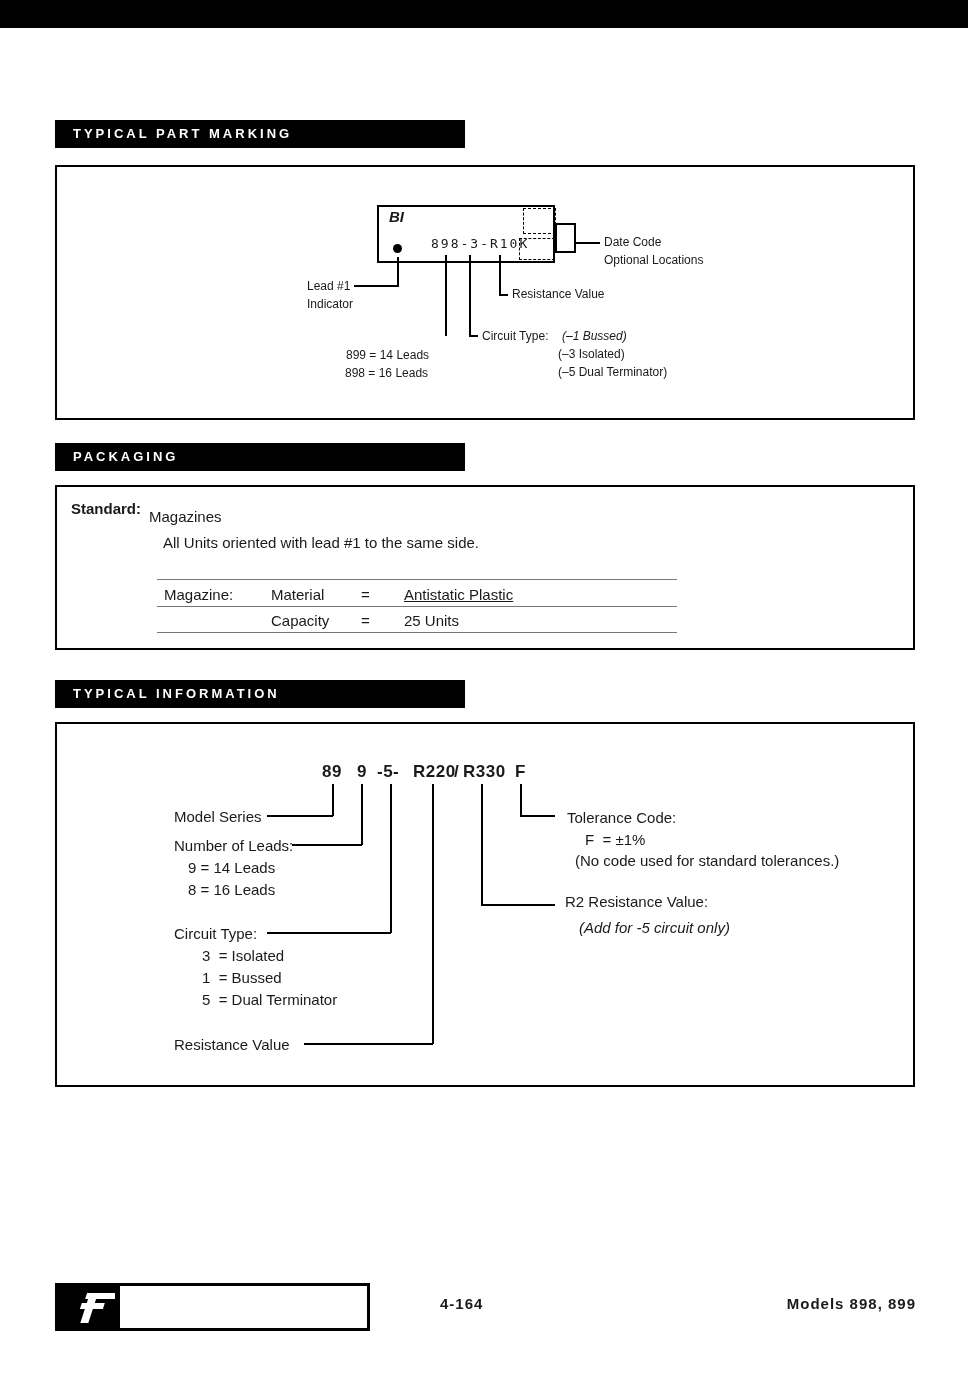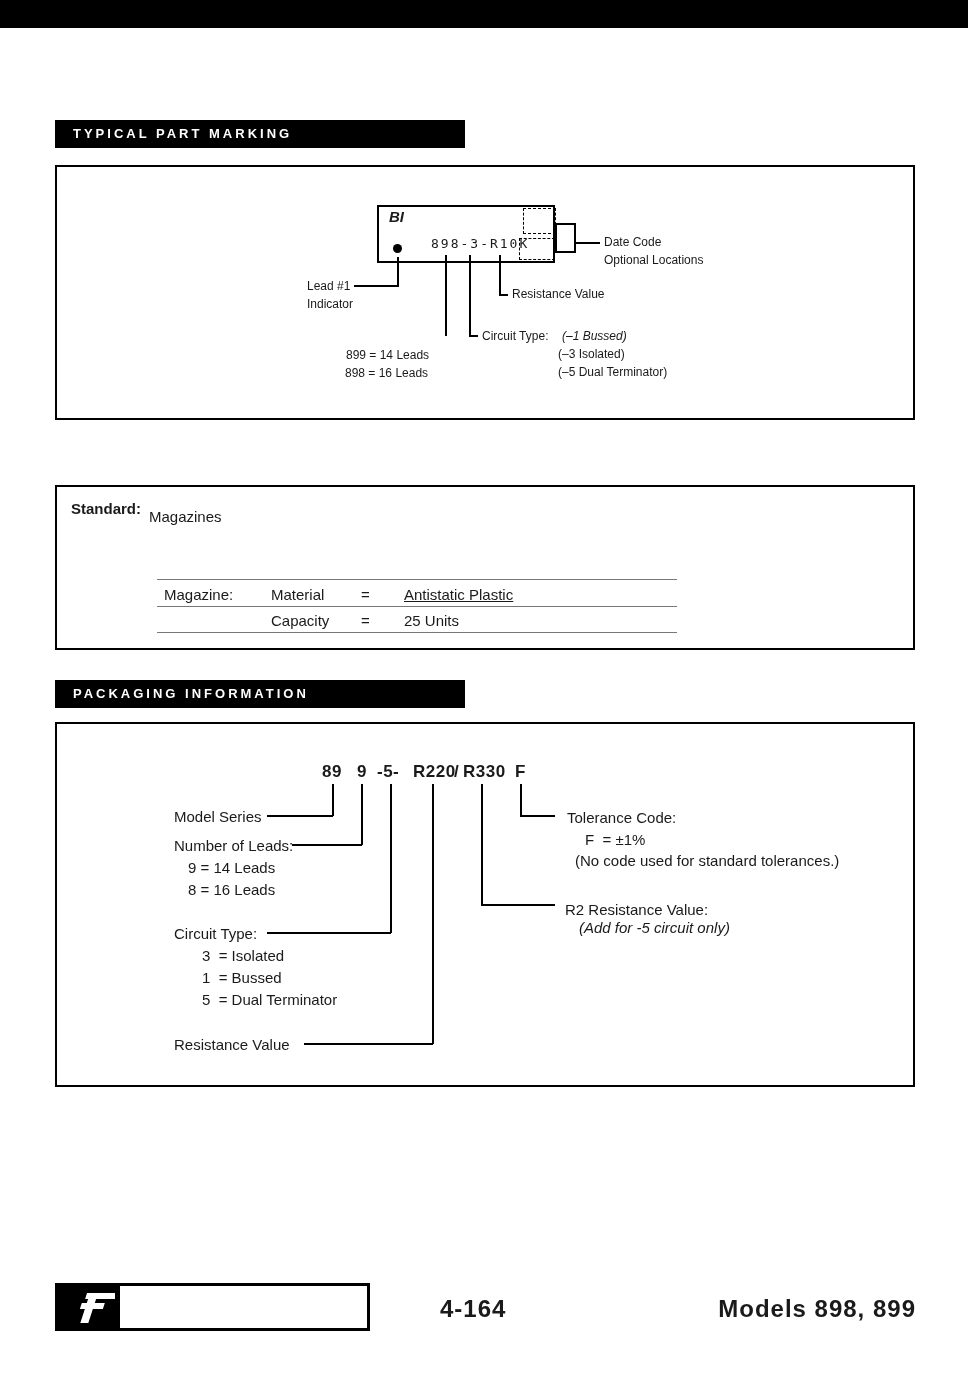--- a/index.html
+++ b/index.html
@@ -19,21 +19,21 @@
   .dashed-box { position:absolute; border:1.5px dashed #000; background:transparent; }
   .part-outline { position:absolute; border:2px solid #000; background:#fff; }
   .dot { position:absolute; width:9px; height:9px; border-radius:50%; background:#000; }
   .mono { font-family:"DejaVu Sans Mono", monospace; letter-spacing:2px; font-size:13px; }
   .pn-seg { position:absolute; font-weight:bold; font-size:17px; letter-spacing:0.5px; white-space:pre; }
   .logo-frame { position:absolute; border:3px solid #000; background:#fff; }
   .logo-mark-box { position:absolute; left:0; top:0; width:62px; height:100%; background:#000;
                    display:flex; align-items:center; justify-content:center; }
   .logo-text { position:absolute; left:74px; top:5px; font-style:italic; font-weight:bold;
                font-size:27px; letter-spacing:-0.5px; white-space:pre; }
-  .footer-num { position:absolute; font-weight:bold; font-size:24px; letter-spacing:1px; }
+  .footer-num { position:absolute; font-weight:bold; font-size:15px; letter-spacing:1px; }
 </style>
 </head>
 <body>
 
 <div class="page">
 
   <div class="topbar"></div>
 
   <div class="section-bar" style="top:120px;">TYPICAL PART MARKING</div>
 
@@ -68,38 +68,40 @@
 
     <div class="lbl" style="left:289px; top:181px;">899 = 14 Leads</div>
     <div class="lbl" style="left:288px; top:199px;">898 = 16 Leads</div>
 
     <div class="lbl" style="left:425px; top:162px;">Circuit Type:</div>
     <div class="lbl" style="left:505px; top:162px;font-style:italic;">(–1 Bussed)</div>
     <div class="lbl" style="left:501px; top:180px;">(–3 Isolated)</div>
     <div class="lbl" style="left:501px; top:198px;">(–5 Dual Terminator)</div>
   </div>
 
+  <div class="section-bar" style="top:443px;">PACKAGING</div>
 
   <div class="frame" style="top:485px; height:165px;">
     <div class="lbl15 b" style="left:14px; top:12px;">Standard:</div>
     <div class="lbl15" style="left:92px; top:20px;">Magazines</div>
+    <div class="lbl15" style="left:106px; top:46px;">All Units oriented with lead #1 to the same side.</div>
 
     <div class="gline" style="left:100px; top:92px; width:520px; height:1px;"></div>
     <div class="lbl15" style="left:107px; top:98px;">Magazine:</div>
     <div class="lbl15" style="left:214px; top:98px;">Material</div>
     <div class="lbl15" style="left:304px; top:98px;">=</div>
     <div class="lbl15" style="left:347px; top:98px;text-decoration:underline;">Antistatic Plastic</div>
     <div class="gline" style="left:100px; top:119px; width:520px; height:1px;"></div>
     <div class="lbl15" style="left:214px; top:124px;">Capacity</div>
     <div class="lbl15" style="left:304px; top:124px;">=</div>
     <div class="lbl15" style="left:347px; top:124px;">25 Units</div>
     <div class="gline" style="left:100px; top:145px; width:520px; height:1px;"></div>
   </div>
 
-  <div class="section-bar" style="top:680px;">PACKAGING INFORMATION</div>
+  <div class="section-bar" style="top:680px;">TYPICAL INFORMATION</div>
 
   <div class="frame" style="top:722px; height:365px;">
 
     <div class="pn-seg" style="left:265px; top:38px;">89</div>
     <div class="pn-seg" style="left:300px; top:38px;">9</div>
     <div class="pn-seg" style="left:320px; top:38px;">-5-</div>
     <div class="pn-seg" style="left:356px; top:38px;">R220</div>
     <div class="pn-seg" style="left:397px; top:38px;">/</div>
     <div class="pn-seg" style="left:406px; top:38px;">R330</div>
     <div class="pn-seg" style="left:458px; top:38px;">F</div>
@@ -128,21 +130,21 @@
     <div class="lbl15" style="left:131px; top:156px;">8 = 16 Leads</div>
     <div class="lbl15" style="left:117px; top:200px;">Circuit Type:</div>
     <div class="lbl15" style="left:145px; top:222px;">3  = Isolated</div>
     <div class="lbl15" style="left:145px; top:244px;">1  = Bussed</div>
     <div class="lbl15" style="left:145px; top:266px;">5  = Dual Terminator</div>
     <div class="lbl15" style="left:117px; top:311px;">Resistance Value</div>
 
     <div class="lbl15" style="left:510px; top:84px;">Tolerance Code:</div>
     <div class="lbl15" style="left:528px; top:106px;">F  = ±1%</div>
     <div class="lbl15" style="left:518px; top:127px;">(No code used for standard tolerances.)</div>
-    <div class="lbl15" style="left:508px; top:176px;">R2 Resistance Value:</div>
+    <div class="lbl15" style="left:508px; top:168px;">R2 Resistance Value:</div>
     <div class="lbl15" style="left:522px; top:194px;font-style:italic;">(Add for -5 circuit only)</div>
   </div>
 
   <div class="logo-frame" style="left:55px; top:1283px; width:315px; height:48px;">
     <div class="logo-mark-box">
       <svg width="52" height="40" viewBox="0 0 52 40">
         <g fill="#ffffff" transform="skewX(-18) translate(12,0)">
           <rect x="14" y="6" width="30" height="6"></rect>
           <rect x="12" y="16" width="23" height="6"></rect>
           <rect x="17" y="6" width="8" height="30"></rect>

